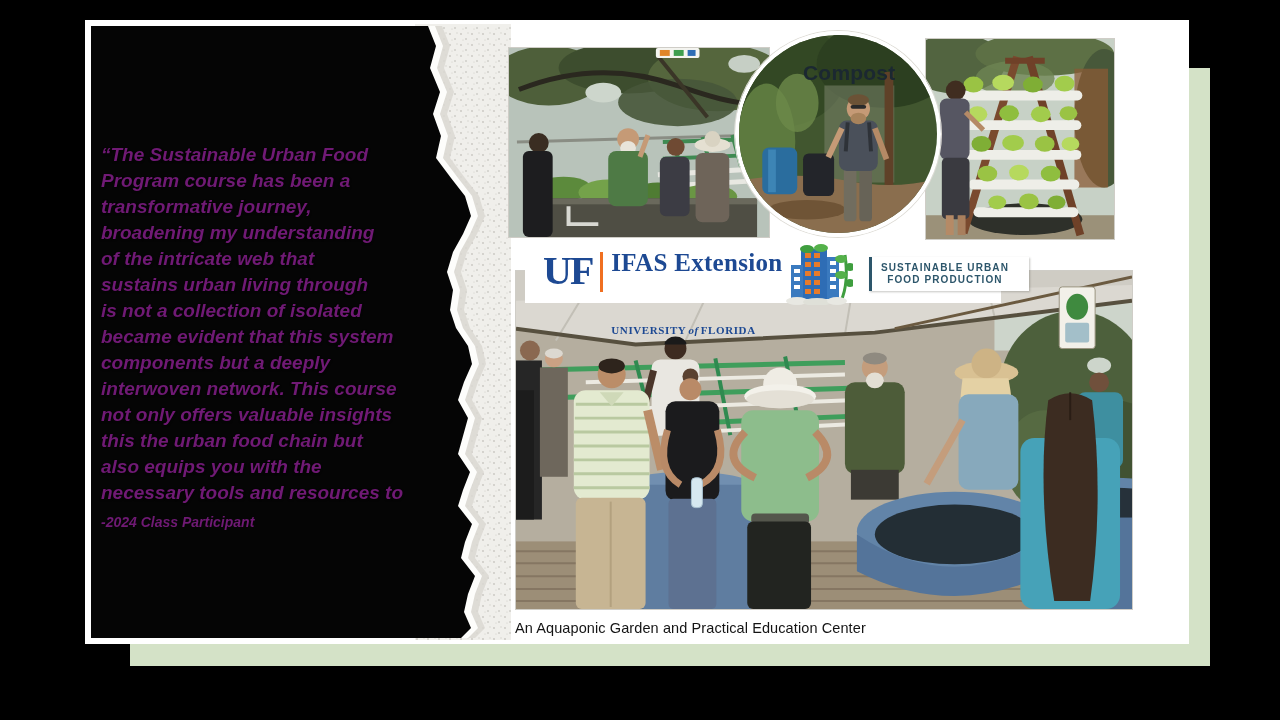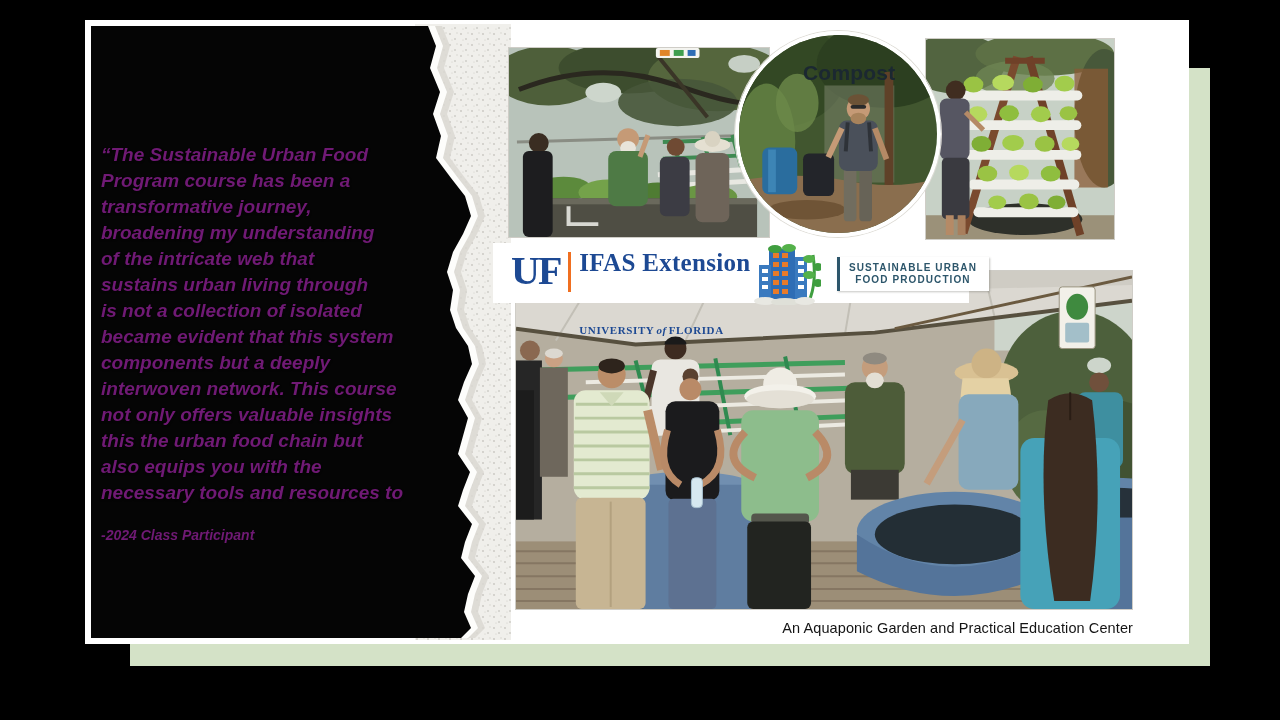--- a/index.html
+++ b/index.html
@@ -9,49 +9,49 @@
   .accent-rect{position:absolute;left:130px;top:68px;width:1080px;height:598px;background:#d4e2c7;}
   
   .slide{position:absolute;left:85px;top:20px;width:1104px;height:624px;background:#ffffff;}
   
   .torn-panel{position:absolute;left:0;top:0;width:430px;height:624px;}
   
   .quote-block{position:absolute;left:16px;top:122px;width:330px;text-align:left;color:#701a75;
                font-style:italic;font-weight:bold;}
   .qline{display:block;white-space:nowrap;font-size:19px;line-height:26px;
          text-shadow:0 1px 2px rgba(0,0,0,.6);}
-  .quote-attribution{margin-top:20px;font-size:14px;line-height:18px;font-weight:bold;font-style:italic;}
+  .quote-attribution{margin-top:7px;font-size:14px;line-height:18px;font-weight:bold;font-style:italic;}
   
   .photo{position:absolute;box-sizing:border-box;}
   .photo svg{display:block;width:100%;height:100%;}
   .photo-a{left:423px;top:27px;width:262px;height:191px;border:1px solid #cfcdc7;}
   .photo-c{left:840px;top:18px;width:190px;height:202px;border:1px solid #cfcdc7;}
   .photo-b{left:650px;top:11px;width:206px;height:206px;border-radius:50%;overflow:hidden;
            border:4px solid #ffffff;box-shadow:0 0 0 1px #dedcd6;}
   .photo-main{left:430px;top:250px;width:618px;height:340px;border:1px solid #cfcdc7;}
   .compost-label{position:absolute;left:64px;top:26px;font-size:21px;font-weight:bold;
                  color:#1b2831;letter-spacing:.2px;}
   
-  .logo-strip{position:absolute;left:408px;top:223px;width:476px;height:60px;background:#ffffff;}
+  .logo-strip{position:absolute;left:440px;top:223px;width:476px;height:60px;background:#ffffff;}
   .uf-logo{position:absolute;left:18px;top:6px;display:flex;align-items:flex-start;
            font-family:"Liberation Serif",serif;color:#1d4993;}
   .uf-monogram{font-size:40px;font-weight:bold;line-height:44px;letter-spacing:-2px;}
   .uf-divider{display:inline-block;width:3px;height:40px;background:#f06f20;margin:3px 8px 0 8px;}
   .ifas-text{display:flex;flex-direction:column;gap:48px;}
   .ifas-name{font-size:25px;font-weight:bold;line-height:27px;letter-spacing:.3px;}
   .ifas-sub{font-size:11px;font-weight:bold;letter-spacing:.6px;line-height:13px;}
   .ifas-sub .of{font-style:italic;text-transform:none;font-weight:bold;padding:0 2px;}
   .building-icon{position:absolute;left:258px;top:0px;width:70px;height:62px;}
-  .program-badge{position:absolute;left:344px;top:14px;background:#fff;padding:5px 12px 5px 9px;
+  .program-badge{position:absolute;left:344px;top:14px;background:#fff;padding:5px 20px 5px 9px;
                  border-left:3px solid #2d566b;box-shadow:1px 1px 2px rgba(90,90,80,.35);
                  display:flex;flex-direction:column;align-items:center;}
   .badge-line{font-size:10px;font-weight:bold;letter-spacing:1.1px;line-height:12px;color:#2d566b;
               white-space:nowrap;}
   
-  .caption{position:absolute;left:430px;top:600px;width:618px;text-align:right;font-size:14.5px;
+  .caption{position:absolute;left:430px;top:600px;width:618px;text-align:left;font-size:14.5px;
            color:#141414;letter-spacing:.1px;}
 </style>
 </head>
 <body>
 
 <div class="canvas">
   <div class="accent-rect"></div>
 
   <div class="slide">
 

